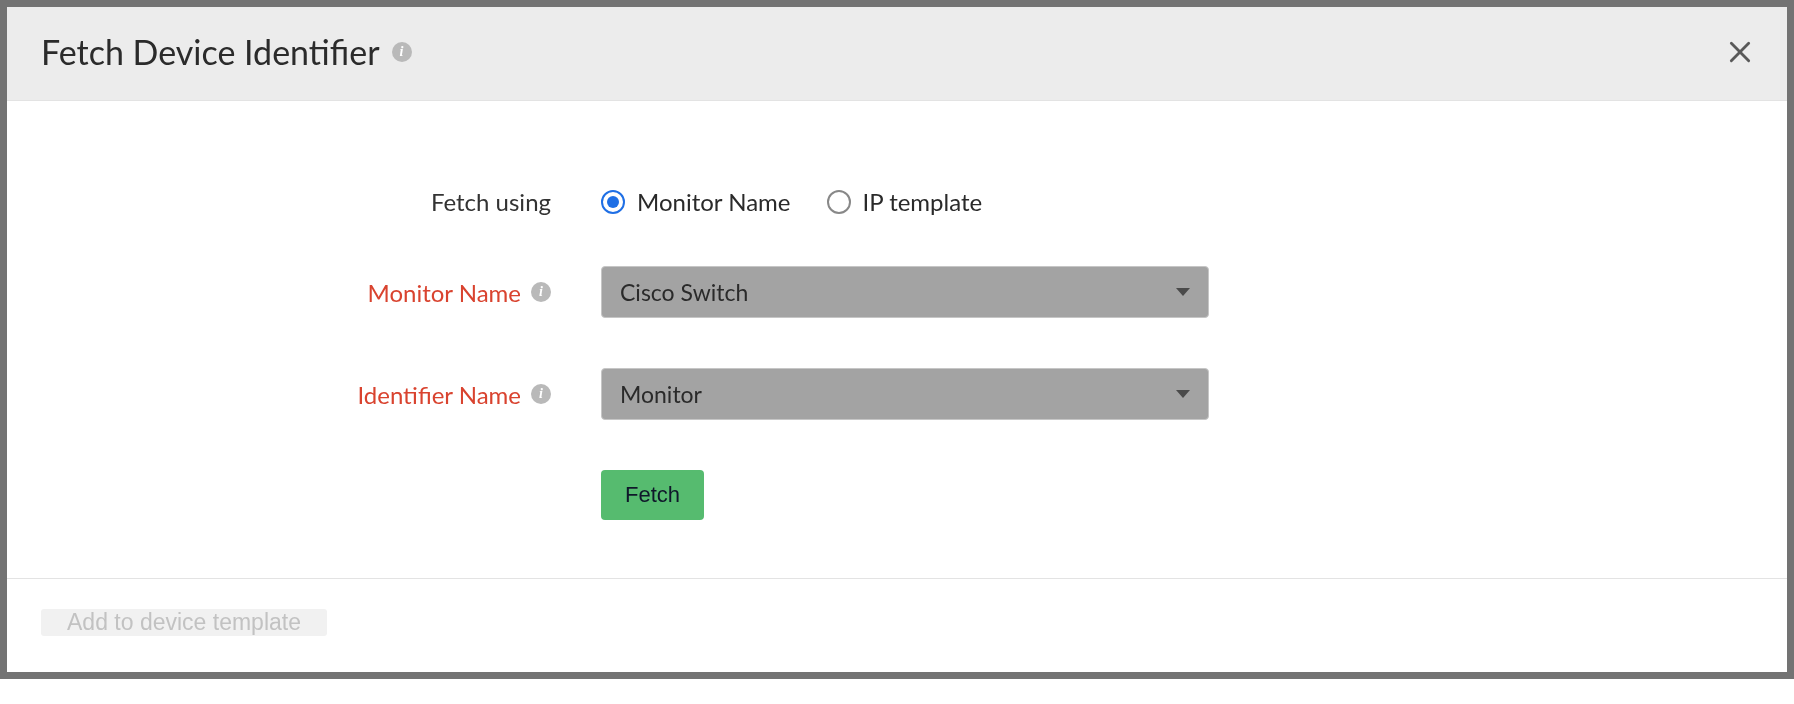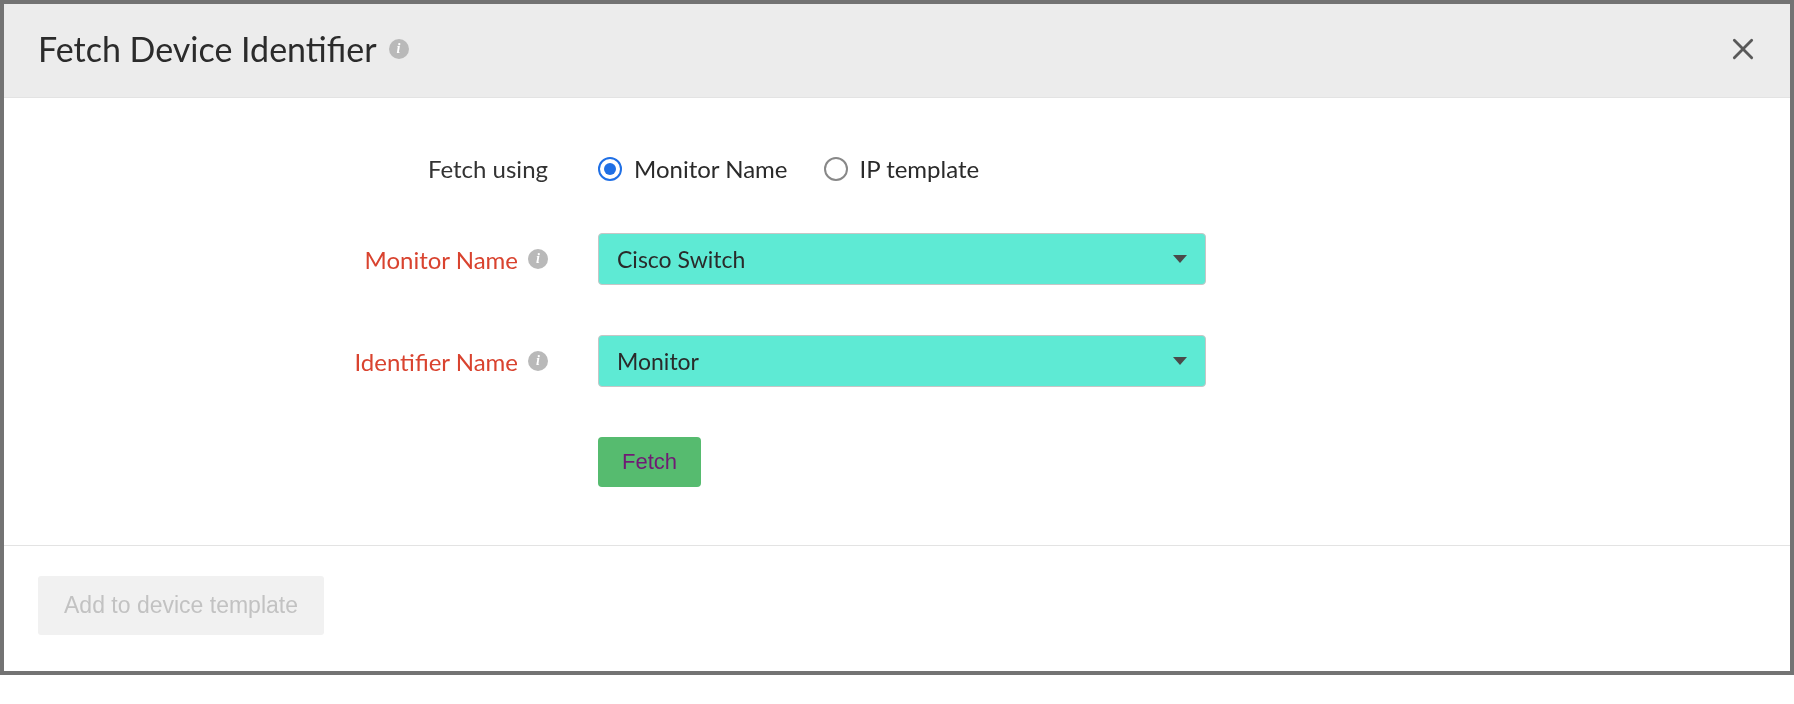--- a/index.html
+++ b/index.html
@@ -5,21 +5,21 @@
   * { box-sizing: border-box; }
   html, body {
     margin: 0; padding: 0;
     font-family: -apple-system, "Segoe UI", "Lato", "Helvetica Neue", Arial, sans-serif;
     background: #ffffff;
     color: #2a2a2a;
     width: 1794px;
   }
   .dialog {
     width: 1794px;
-    border: 4px solid #737373;
+    border: 7px solid #737373;
     background: #ffffff;
   }
   .dialog-header {
     background: #ececec;
     padding: 24px 34px 28px 34px;
     display: flex;
     align-items: center;
     justify-content: space-between;
     border-bottom: 1px solid #e3e3e3;
   }
@@ -49,20 +49,21 @@
   }
   .close-icon {
     width: 26px;
     height: 26px;
     cursor: pointer;
     color: #595959;
   }
   .close-icon svg { display:block; }
   .dialog-body {
     padding: 56px 34px 58px 34px;
+    margin-top: 30px;
   }
   .form-row {
     display: flex;
     align-items: center;
     margin-bottom: 50px;
   }
   .form-row.tight { margin-bottom: 0; }
   .label-col {
     width: 560px;
     text-align: right;
@@ -104,54 +105,54 @@
     content: "";
     width: 12px; height: 12px;
     border-radius: 50%;
     background: #1f6fe5;
   }
   .select {
     width: 608px;
     height: 52px;
     border: 1px solid #c6c6c6;
     border-radius: 4px;
-    background: #5eead4;
+    background: #a3a3a3;
     display: flex;
     align-items: center;
     justify-content: space-between;
     padding: 0 18px;
     font-size: 23px;
     color: #2a2a2a;
     cursor: pointer;
   }
   .select .caret {
     width: 0; height: 0;
     border-left: 7px solid transparent;
     border-right: 7px solid transparent;
     border-top: 8px solid #4a4a4a;
   }
   .btn-primary {
     background: #56bb6f;
-    color: #701a75;
+    color: #0f172a;
     border: none;
     border-radius: 4px;
     padding: 12px 24px;
     font-size: 22px;
     cursor: pointer;
   }
   .dialog-footer {
     border-top: 1px solid #e3e3e3;
     padding: 30px 34px 36px 34px;
   }
   .btn-disabled {
     background: #f1f1f1;
     color: #c2c2c2;
     border: none;
     border-radius: 3px;
-    padding: 16px 26px;
+    padding: 0 26px;
     font-size: 23px;
     cursor: not-allowed;
   }
 </style>
 </head>
 <body>
 
 <div class="dialog">
 
   <div class="dialog-header">

